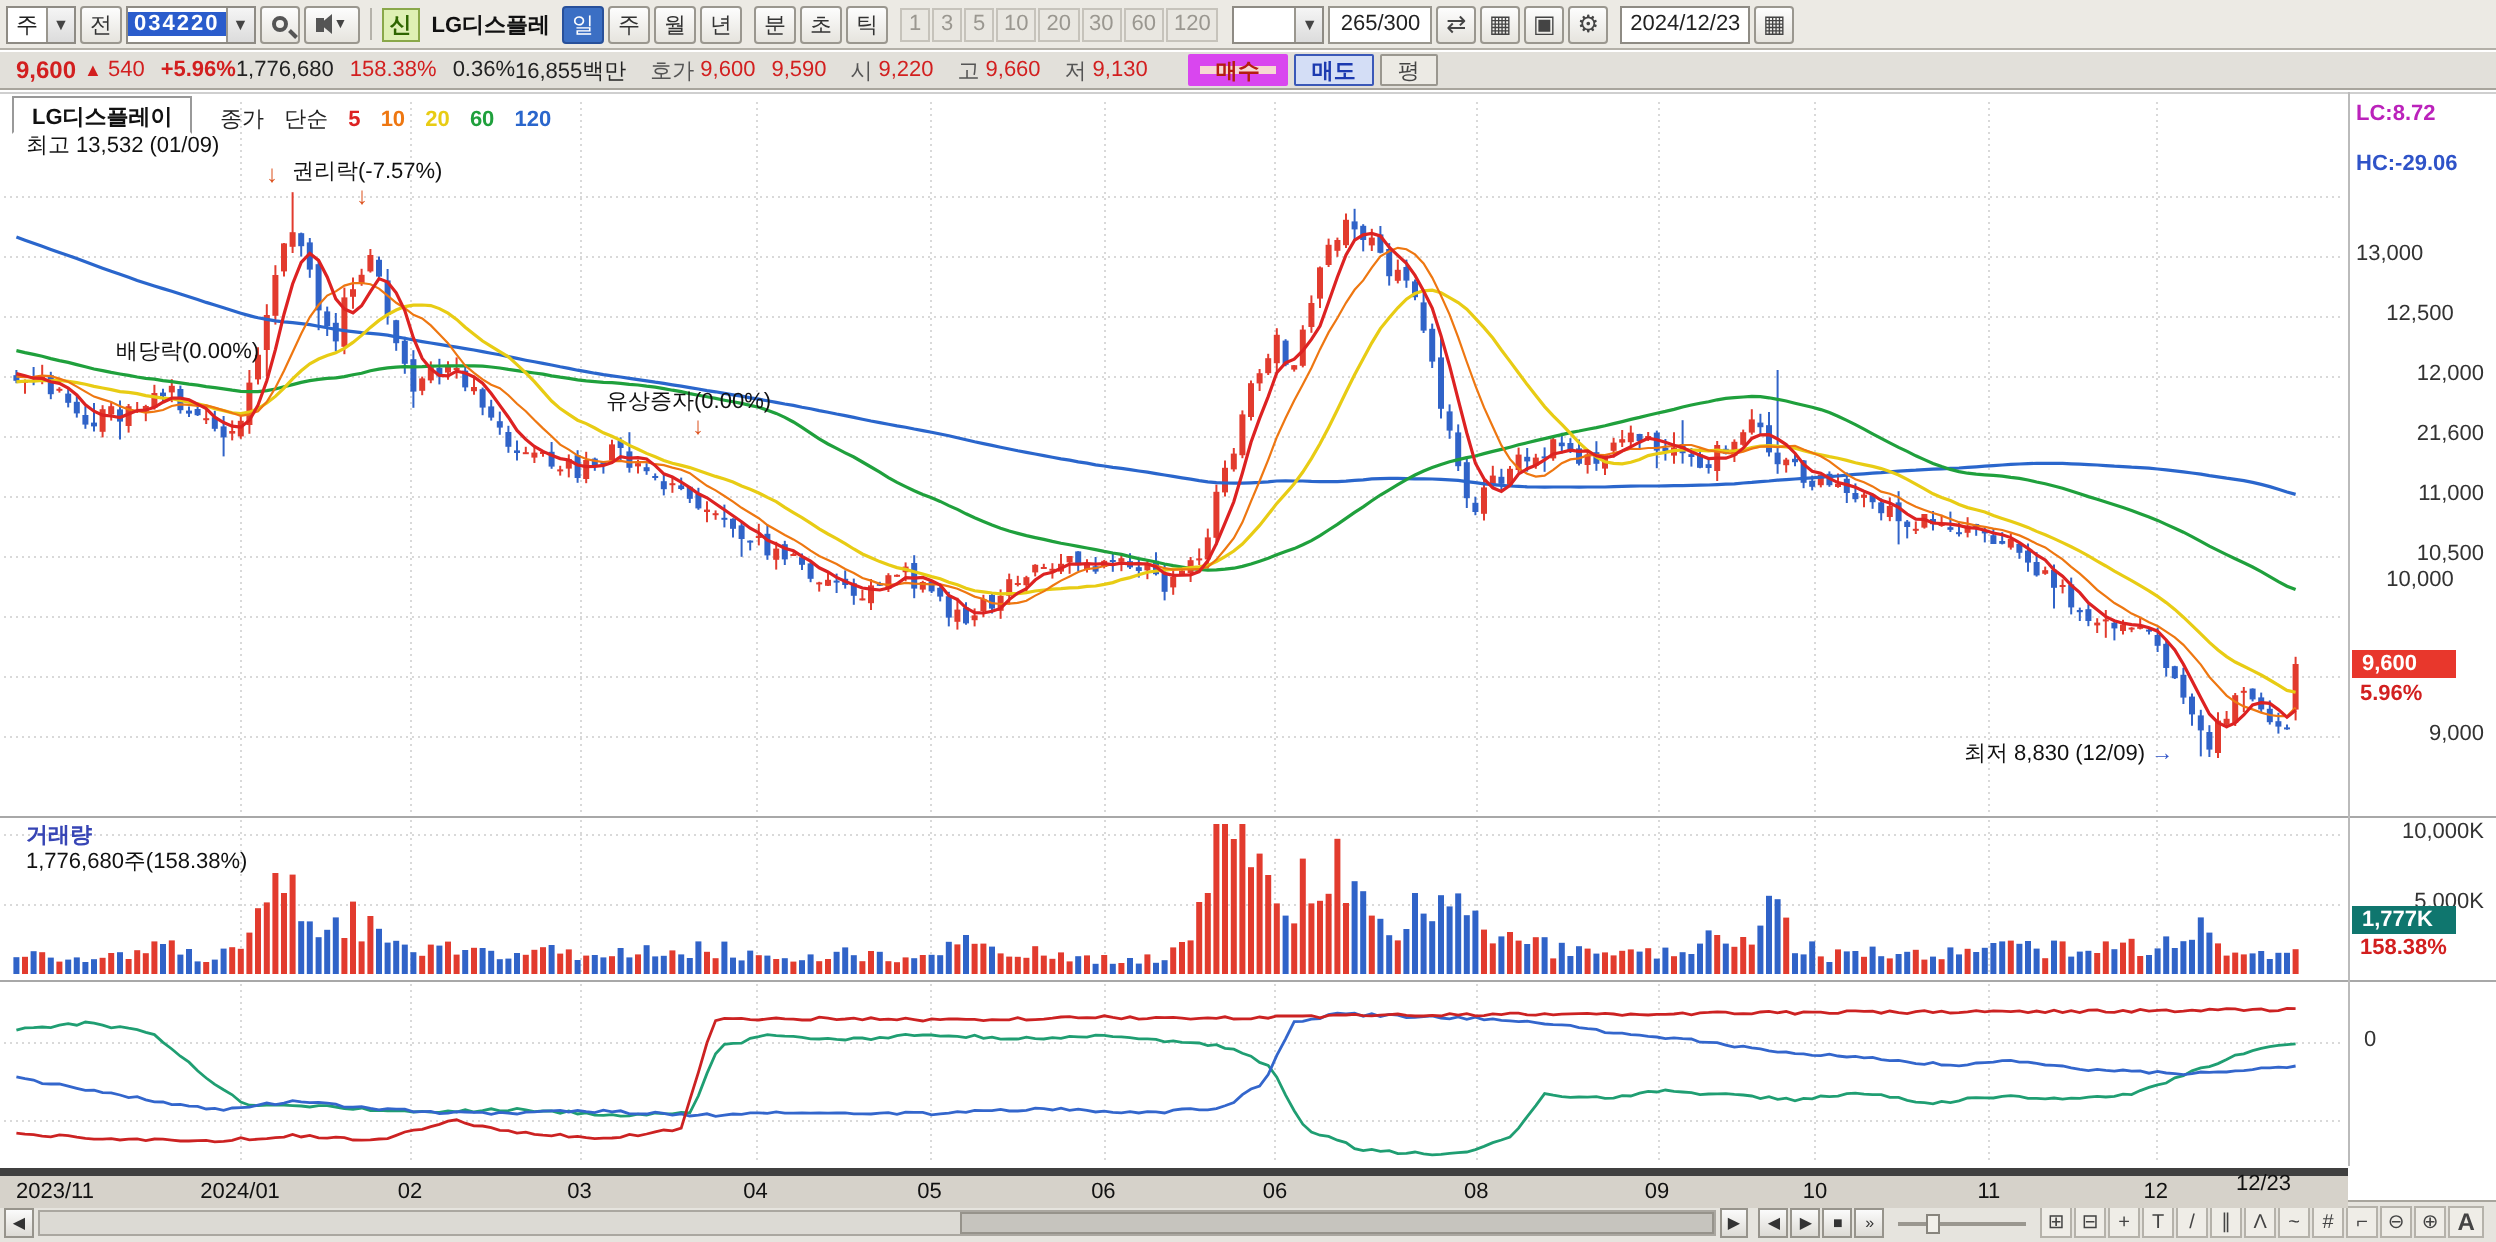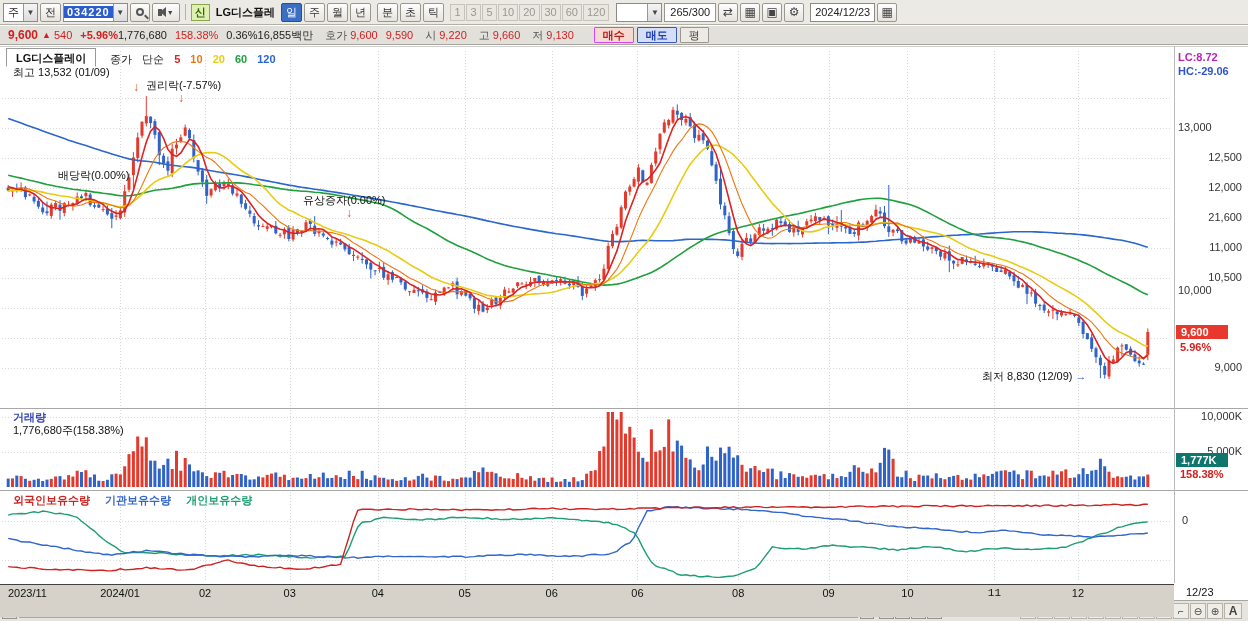--- a/index.html
+++ b/index.html
@@ -23,36 +23,36 @@
 .mag::after{content:"";position:absolute;left:6px;top:6px;width:5px;height:2px;background:#555;transform:rotate(45deg)}
 .spk{position:relative;width:4px;height:7px;background:#555;margin-right:5px}
 .spk::after{content:"";position:absolute;left:2px;top:-2px;border-right:6px solid #555;border-top:5px solid transparent;border-bottom:5px solid transparent}
 .countbox{height:19px;border:1px solid #9a978f;background:#fff;display:inline-flex;align-items:center;padding:0 5px}
 
 .quoterow{position:absolute;left:0;top:26px;width:1248px;height:19px;background:#e2e0da;border-bottom:1px solid #a8a59d;display:flex;align-items:center;padding:0 8px;white-space:nowrap}
 .red{color:#d21f1f}.bold{font-weight:bold}
 .qlbl{color:#555;margin-left:12px;margin-right:3px}
 .gap8{margin-left:8px}.gap14{}
 .buybtn,.sellbtn,.avgbtn{height:16px;padding:0 8px;display:inline-flex;align-items:center;justify-content:center;border-radius:1px;margin-left:3px}
-.buybtn{background:#f6d9d3;border:1px solid #d946ef;color:#b51d10;font-weight:bold}
+.buybtn{background:#f6d9d3;border:6px solid #d946ef;color:#b51d10;font-weight:bold}
 .sellbtn{background:#d4def6;border:1px solid #3a58b8;color:#1c3ab0;font-weight:bold}
 .avgbtn{background:#eceae4;border:1px solid #9a978f;color:#444}
 
 #chart-svg{position:absolute;left:0;top:45px}
 .tab{position:absolute;left:6px;top:48px;height:19px;background:#fff;border:1px solid #999;border-bottom-color:#fff;padding:2px 9px;font-weight:bold;color:#111;z-index:3}
 .legend{position:absolute;left:110px;top:52px;z-index:3;white-space:nowrap}
 .legend span{margin-right:7px;font-weight:bold}
 .anno{position:absolute;z-index:3;color:#111;white-space:nowrap}
 .arrow-red{position:absolute;z-index:3;color:#d52;font-weight:bold;font-size:12px}
 .axlbl{position:absolute;color:#333;z-index:2;white-space:nowrap}
 .pricebox{position:absolute;left:1176px;width:52px;height:14px;color:#fff;font-weight:bold;padding:1px 0 0 5px;z-index:4}
 .pctlbl{position:absolute;left:1180px;font-weight:bold;z-index:4}
-.xstrip{position:absolute;left:0;top:584px;width:1174px;height:33px;background:#d6d2ca;border-top:1px solid #404040;z-index:2}
+.xstrip{position:absolute;left:0;top:584px;width:1174px;height:20px;background:#d6d2ca;border-top:4px solid #404040;z-index:2}
 .xlbl{position:absolute;top:2px;color:#111;white-space:nowrap}
-.xlast{position:absolute;left:1186px;top:586px;color:#111;z-index:2}
+.xlast{position:absolute;left:1118px;top:586px;color:#111;z-index:2}
 
 .scrollrow{position:absolute;left:0;top:600px;width:1248px;height:21px;background:#e6e4de;border-top:1px solid #a8a59d;display:flex;align-items:center;padding:0 2px;gap:1px}
 .navbtn{width:15px;height:15px;background:linear-gradient(#fbfbfb,#dddbd5);border:1px solid #97948c;display:inline-flex;align-items:center;justify-content:center;font-size:8px;color:#333}
 .track{position:relative;width:842px;height:13px;background:#dcdad4;border:1px solid #aaa7a0;margin:0 1px}
 .thumb{position:absolute;right:0;top:0;width:45%;height:11px;background:#c6c4be;border:1px solid #96938b}
 .zslider{position:relative;width:64px;height:15px;margin:0 6px}
 .zslider .zline{position:absolute;left:0;top:7px;width:100%;height:2px;background:#9a978f}
 .zslider .zhandle{position:absolute;left:14px;top:3px;width:7px;height:10px;background:#f2f0ea;border:1px solid #88857d}
 #bottom-tools{margin-left:auto;display:flex;align-items:center;gap:1px;padding-right:4px}
 .toolbtn{width:16px;height:16px;display:inline-flex;align-items:center;justify-content:center;border:1px solid #b5b2aa;background:#efede7;color:#444;font-size:10px}
@@ -1017,60 +1017,55 @@
   <div class="anno" style="left:58px;top:168px">배당락(0.00%)</div>
   <div class="anno" style="left:303px;top:193px">유상증자(0.00%)</div>
   <div class="arrow-red" style="left:346px;top:206px">↓</div>
   <div class="anno" style="left:982px;top:369px">
     <span>최저 8,830 (12/09)</span>
     <span style="color:#2f53c8;font-weight:bold">→</span>
   </div>
 
   <div id="axis-layer">
       <div class="axlbl" style="left: 1178px; top: 121px; width: 64px; text-align: left;">13,000</div>
-      <div class="axlbl" style="left: 1178px; top: 151px; width: 64px; text-align: right;">12,500</div>
+      <div class="axlbl" style="left: 1178px; top: 151px; width: 64px; text-align: center;">12,500</div>
       <div class="axlbl" style="left: 1178px; top: 181px; width: 64px; text-align: right;">12,000</div>
       <div class="axlbl" style="left: 1178px; top: 211px; width: 64px; text-align: right;">21,600</div>
       <div class="axlbl" style="left: 1178px; top: 241px; width: 64px; text-align: right;">11,000</div>
       <div class="axlbl" style="left: 1178px; top: 271px; width: 64px; text-align: right;">10,500</div>
-      <div class="axlbl" style="left: 1178px; top: 284px; width: 64px; text-align: left;">10,000</div>
+      <div class="axlbl" style="left: 1178px; top: 284px; width: 64px; text-align: center;">10,000</div>
       <div class="axlbl" style="left: 1178px; top: 361px; width: 64px; text-align: right;">9,000</div>
       <div class="axlbl" style="left: 1178px; top: 410px; width: 64px; text-align: right;">10,000K</div>
       <div class="axlbl" style="left: 1178px; top: 445px; width: 64px; text-align: right;">5,000K</div>
       <div class="axlbl" style="left: 1182px; top: 514px;">0</div>
     </div>
   <div class="axlbl bold" style="left: 1178px; top: 51px; color: rgb(187, 34, 187);">LC:8.72</div>
-  <div class="axlbl bold" style="left: 1178px; top: 65px; color: rgb(47, 83, 200);">HC:-29.06</div>
+  <div class="axlbl bold" style="left: 1178px; top: 76px; color: rgb(47, 83, 200);">HC:-29.06</div>
   <div class="pricebox" style="top:325px;background:#e8372c">9,600</div>
   <div class="pctlbl red" style="top:341px">5.96%</div>
 
   <div class="axlbl bold" style="left: 13px; top: 410px; color: rgb(55, 69, 181);">거래량</div>
   <div class="axlbl" style="left:13px;top:423px;color:#111">1,776,680주(158.38%)</div>
   <div class="pricebox" style="top:453px;background:#0f766e">1,777K</div>
   <div class="pctlbl red" style="top:468px">158.38%</div>
 
-  <div class="axlbl" style="left:13px;top:493px">
-    <span style="margin-right: 12px; font-weight: bold; color: rgb(204, 34, 34);">외국인보유수량</span>
-    <span style="margin-right: 12px; font-weight: bold; color: rgb(51, 102, 204);">기관보유수량</span>
-    <span style="font-weight: bold; color: rgb(31, 158, 114);">개인보유수량</span>
-  </div>
 
   <div class="xstrip" id="x-axis-labels">
       <span class="xlbl" style="left: 8px;">2023/11</span>
       <span class="xlbl" style="left: 120.057px; transform: translateX(-50%);">2024/01</span>
       <span class="xlbl" style="left: 205.056px; transform: translateX(-50%);">02</span>
       <span class="xlbl" style="left: 289.712px; transform: translateX(-50%);">03</span>
       <span class="xlbl" style="left: 377.8px; transform: translateX(-50%);">04</span>
       <span class="xlbl" style="left: 464.744px; transform: translateX(-50%);">05</span>
       <span class="xlbl" style="left: 551.688px; transform: translateX(-50%);">06</span>
       <span class="xlbl" style="left: 637.488px; transform: translateX(-50%);">06</span>
       <span class="xlbl" style="left: 738.16px; transform: translateX(-50%);">08</span>
       <span class="xlbl" style="left: 828.536px; transform: translateX(-50%);">09</span>
       <span class="xlbl" style="left: 907.472px; transform: translateX(-50%);">10</span>
-      <span class="xlbl" style="left: 994.416px; transform: translateX(-50%); font-family: Liberation Mono, monospace;">11</span>
+      <span class="xlbl" style="left: 994.416px; transform: translateX(-50%);">11</span>
       <span class="xlbl" style="left: 1077.93px; transform: translateX(-50%);">12</span>
     </div>
   <div class="xlast">12/23</div>
 
   <div class="scrollrow">
     <span class="navbtn">◀</span>
     <span class="track">
         <span class="thumb"></span>
       </span>
     <span class="navbtn">▶</span>

